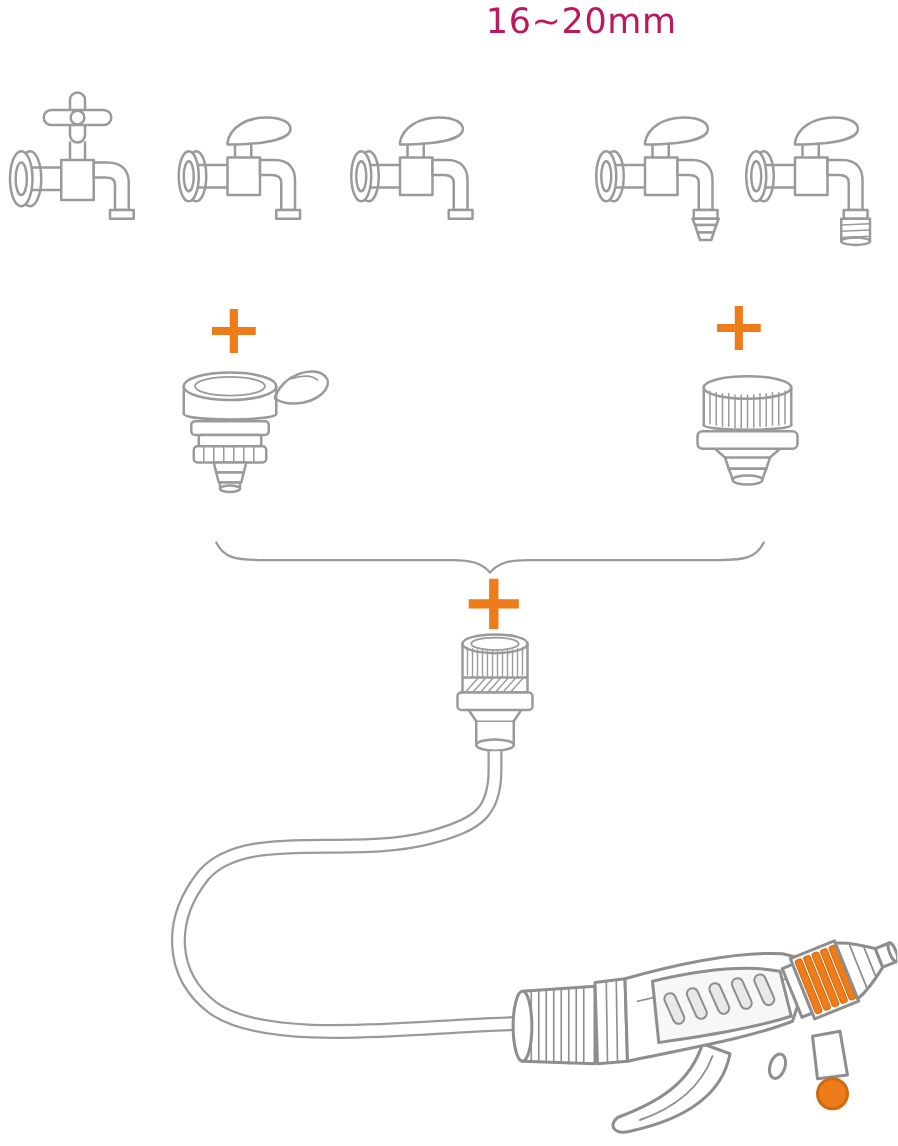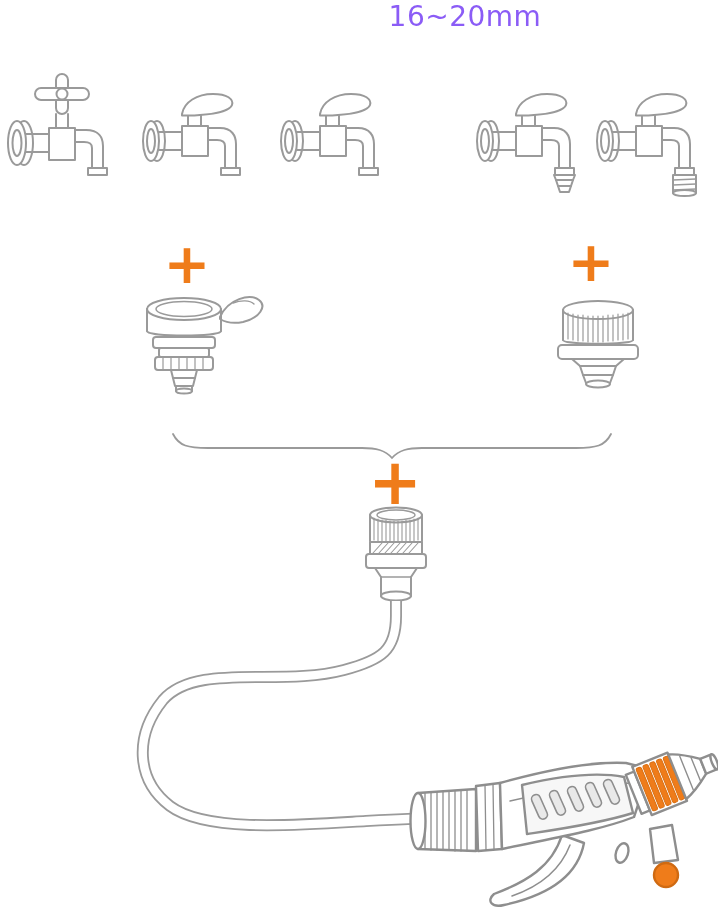--- a/index.html
+++ b/index.html
@@ -2,21 +2,21 @@
 <html><head>
 <meta charset="utf-8">
 <style>
   html,body{margin:0;padding:0;background:#ffffff;}
   *{box-sizing:border-box;}
   .canvas{position:relative;width:718px;height:917px;margin:0 auto;background:#ffffff;
           font-family:"DejaVu Sans",sans-serif;overflow:hidden;}
   .abs{position:absolute;}
   svg{display:block;overflow:visible;}
   .title{position:absolute;top:0;left:215px;width:500px;text-align:center;
-         font-size:28px;color:#8b5cf6;letter-spacing:.5px;}
+         font-size:28px;color:#be185d;letter-spacing:.5px;}
   .plus{position:absolute;width:54px;height:64px;display:flex;align-items:center;justify-content:center;
         color:#EF7C1A;font-weight:bold;font-size:56px;line-height:1;}
   .plus.big{font-size:64px;}
 </style>
 </head>
 <body>
 
 <div class="canvas">
 
   <svg width="0" height="0" style="position:absolute">

